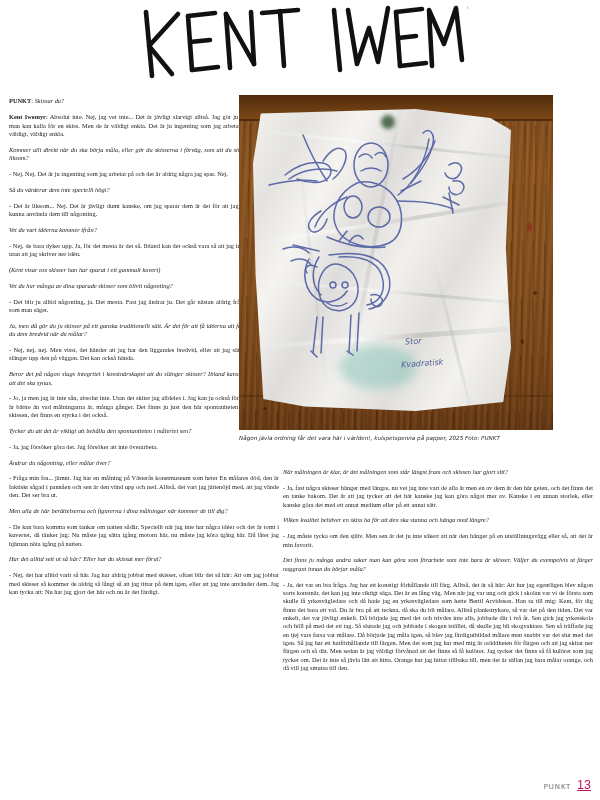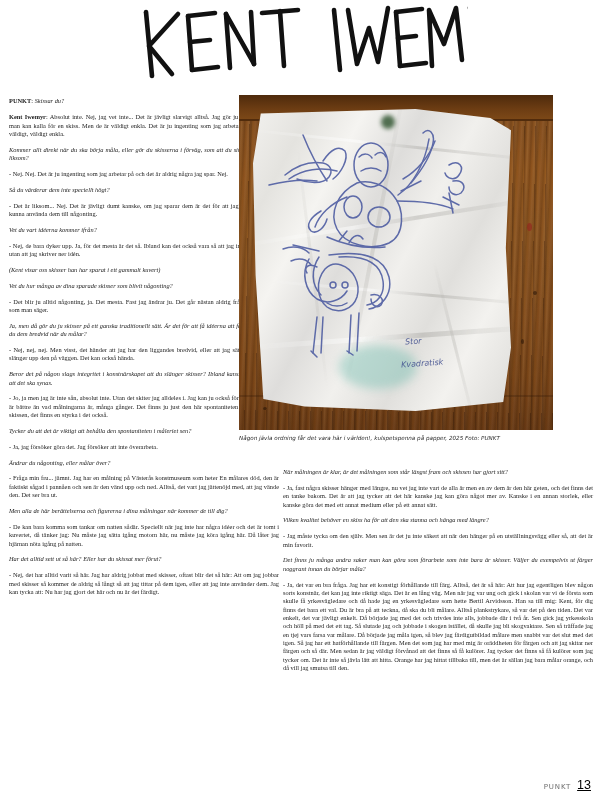--- a/index.html
+++ b/index.html
@@ -190,21 +190,21 @@
     gap: 6px;
     color: #6d6d6d;
     font-family: "DejaVu Sans", sans-serif;
   }
   .footer .word {
     font-size: 7px;
     letter-spacing: 0.9px;
   }
   .footer .num {
     font-size: 12.5px;
-    color: #000000;
+    color: #be185d;
     font-family: "Liberation Sans", sans-serif;
     text-decoration: underline;
   }
 </style>
 </head>
 <body>
 
 <div class="masthead">
   <svg width="330" height="84" viewBox="0 0 330 84" aria-label="KENT IWEMYR">
     <g fill="none" stroke="#111111" stroke-width="4.6" stroke-linecap="round" stroke-linejoin="round">

